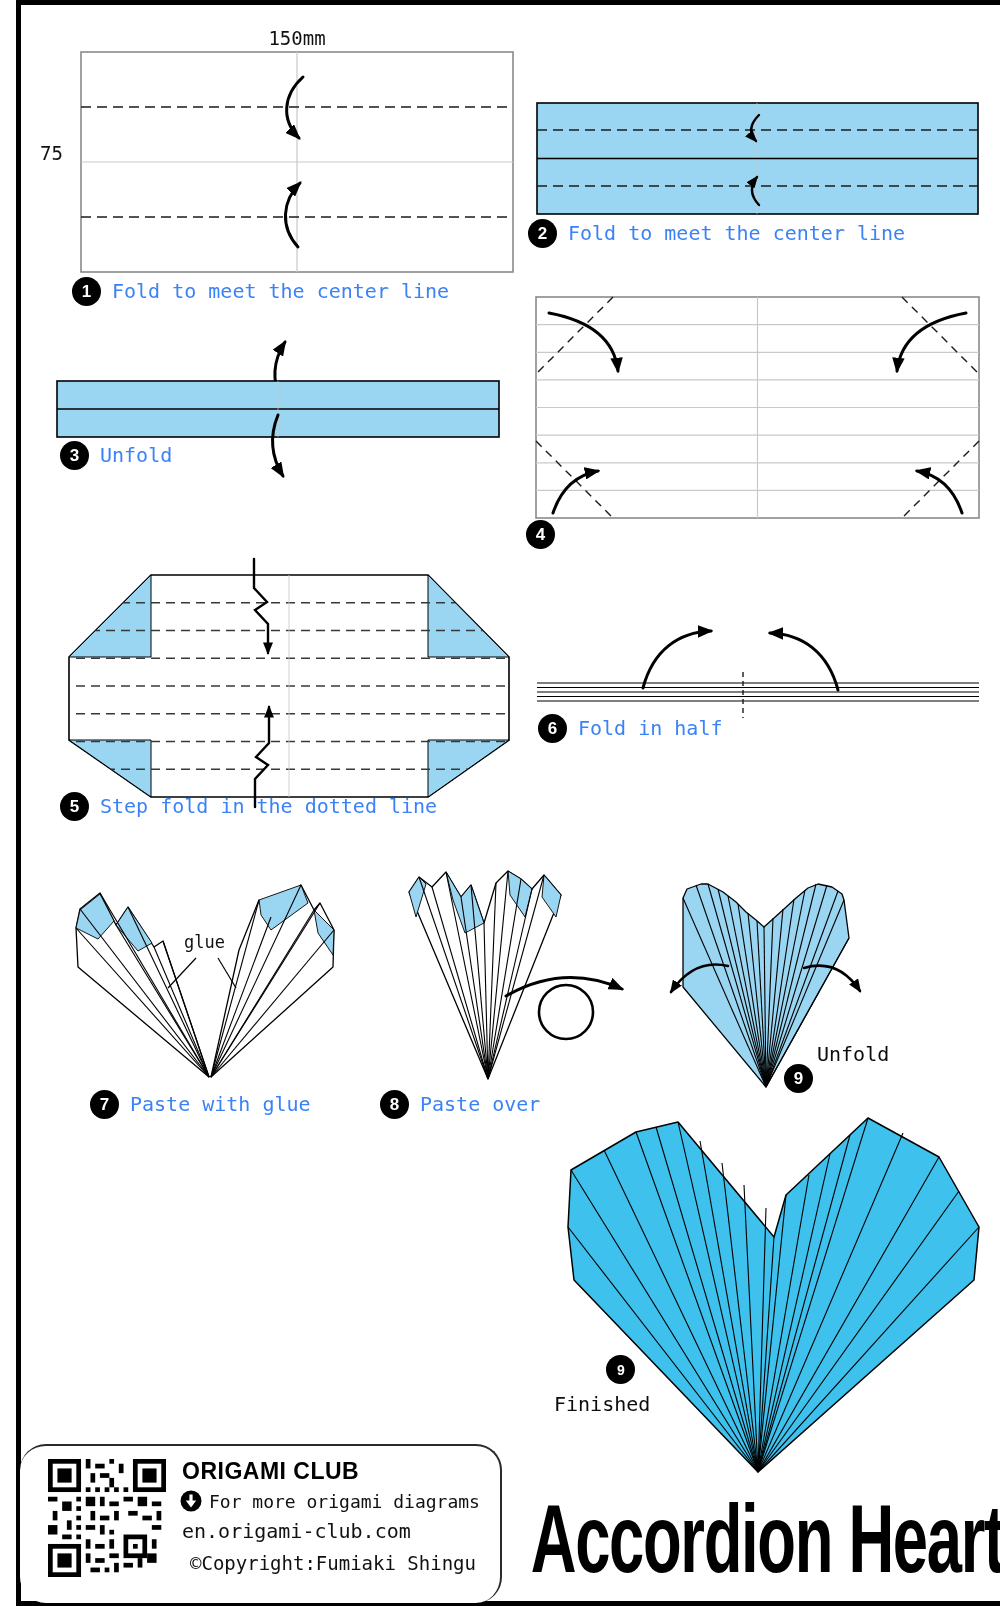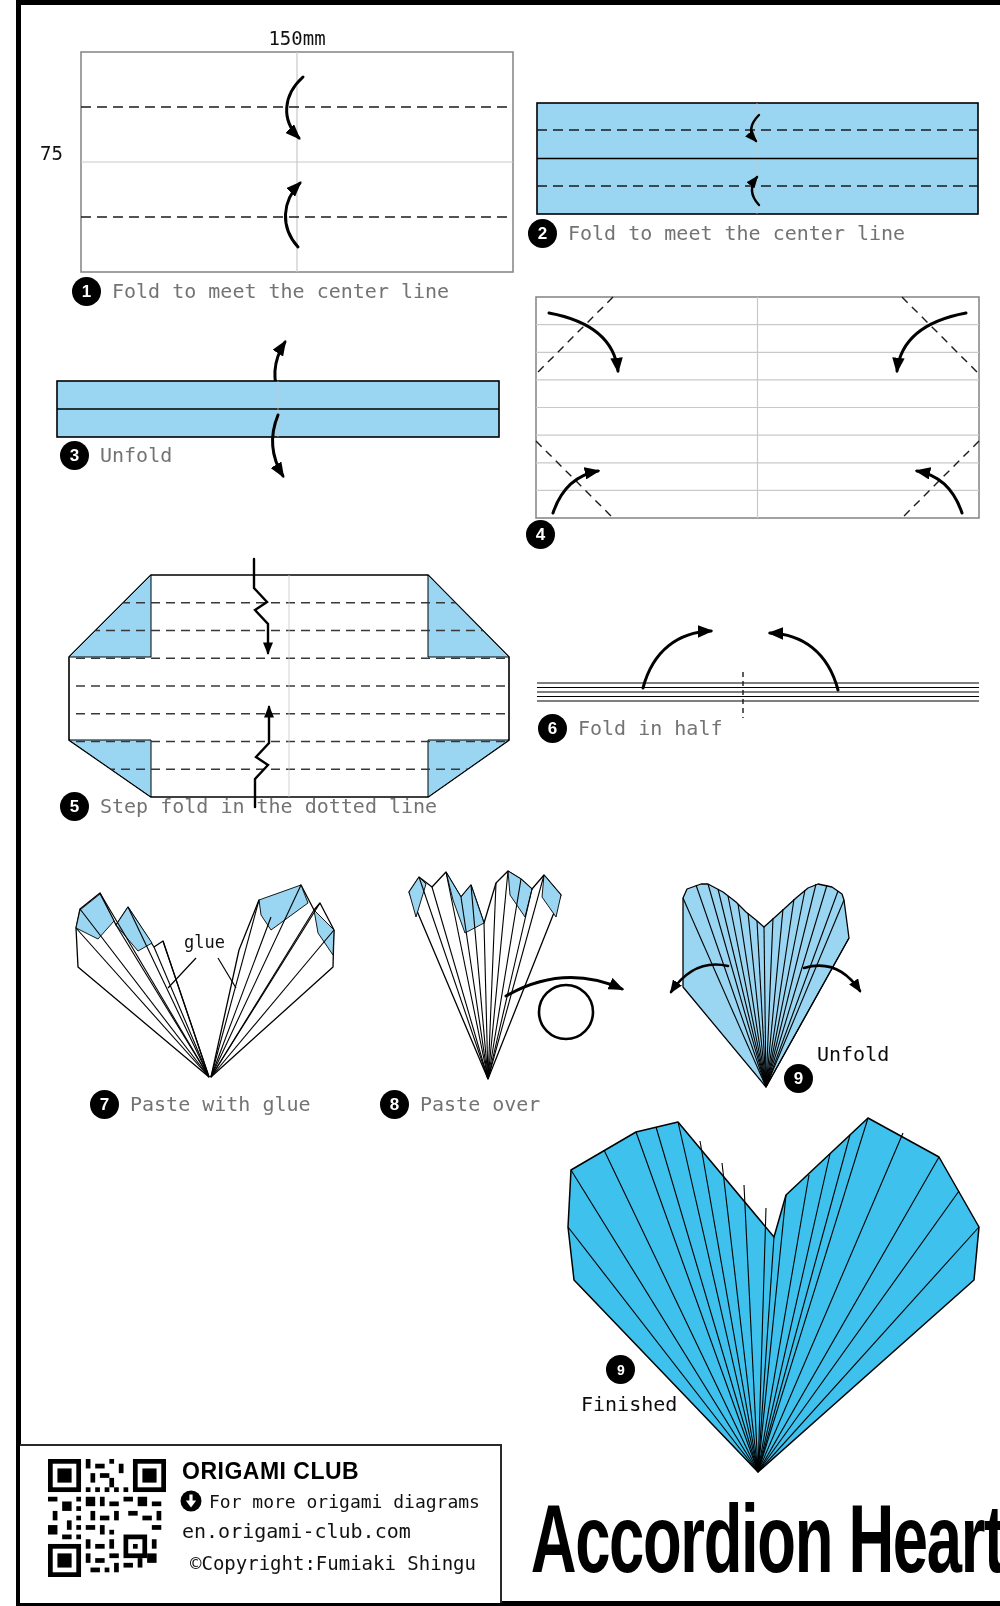--- a/index.html
+++ b/index.html
@@ -5,37 +5,37 @@
   html,body{margin:0;padding:0;background:#fff;}
   .page{position:relative;width:1000px;height:1606px;background:#fff;overflow:hidden;
         box-shadow:inset 0 0 0 5px #000;font-family:"DejaVu Sans Mono",monospace;margin-left:16px;}
   .fig{position:absolute;}
   .steprow{position:absolute;display:flex;align-items:center;gap:11px;}
   .badge{width:29px;height:29px;border-radius:50%;background:#000;color:#fff;flex:0 0 29px;
          display:flex;align-items:center;justify-content:center;
          font:bold 17px "Liberation Sans",sans-serif;}
   .badge.abs{position:absolute;}
   .badge.b10{font-size:14px;letter-spacing:-1px;}
-  .steptext{font:20px/29px "DejaVu Sans Mono",monospace;color:#737373;white-space:pre;}
+  .steptext{font:20px/29px "DejaVu Sans Mono",monospace;color:#3b82f6;white-space:pre;}
   .lbl{position:absolute;font:20px/24px "DejaVu Sans Mono",monospace;color:#0c0c0c;white-space:pre;}
   .dimlabel{position:absolute;font:19px/22px "DejaVu Sans Mono",monospace;color:#111;white-space:pre;}
   .glue{position:absolute;font:17px/20px "DejaVu Sans Mono",monospace;color:#111;}
   
   .dash{stroke:#1b1b1b;stroke-width:1.5;stroke-dasharray:10 6;fill:none;}
   .dashg{stroke:#383838;stroke-width:1.4;stroke-dasharray:9 6;fill:none;}
   .diag{stroke:#1b1b1b;stroke-width:1.4;stroke-dasharray:8 6;fill:none;}
   .guide{stroke:var(--guide-gray,#c9c9c9);stroke-width:1.2;}
   .arrow{stroke:#000;fill:none;marker-end:url(#ah);stroke-linecap:round;}
   .thin{stroke:#000;stroke-width:1.2;}
   .paperL{fill:var(--paper-light-blue,#9ad5f1);}
   .paperB{fill:var(--paper-bright-blue,#3fc1ee);}
   .pleat{stroke:#000;stroke-width:1.1;fill:none;}
   
   .footerbox{position:absolute;left:4px;top:1444px;width:480px;height:157px;background:#fff;
-             border-top:2px solid #2a2a2a;border-right:2px solid #2a2a2a;}
+             border-top:2px solid #2a2a2a;border-right:2px solid #2a2a2a;border-radius:26px;}
   .brand{position:absolute;left:162px;top:12px;font:bold 23px "Liberation Sans",sans-serif;
          letter-spacing:.5px;color:#000;}
   .tagrow{position:absolute;left:160px;top:44px;display:flex;align-items:center;gap:7px;justify-content:center;}
   .tagtext{font:18px "DejaVu Sans Mono",monospace;color:#111;white-space:pre;}
   .url{position:absolute;left:162px;top:73px;font:20px "DejaVu Sans Mono",monospace;color:#111;}
   .copy{position:absolute;left:170px;top:106px;font:19px "DejaVu Sans Mono",monospace;color:#111;}
   .title{position:absolute;right:12px;top:1490px;font:bold 96px/1.02 "Liberation Sans",sans-serif;
          letter-spacing:-2px;color:#000;white-space:nowrap;transform:scaleX(.66);
          transform-origin:100% 50%;}
 </style>
@@ -286,21 +286,21 @@
         <line x1="212" y1="382" x2="284" y2="64"></line>
       <line x1="212" y1="382" x2="304" y2="45"></line>
         <line x1="212" y1="382" x2="322" y2="28"></line>
       <line x1="212" y1="382" x2="357" y2="43"></line>
         <line x1="212" y1="382" x2="393" y2="67"></line>
       <line x1="212" y1="382" x2="413" y2="101"></line>
         <line x1="212" y1="382" x2="433" y2="137"></line>
     </g>
   </svg>
   <span class="badge abs b10" style="left:590px;top:1355px">9</span>
-  <span class="lbl" style="left:565px;top:1392px">Finished</span>
+  <span class="lbl" style="left:538px;top:1392px">Finished</span>
 
   <div class="footerbox">
     <svg style="position:absolute;left:28px;top:13px" width="118" height="118" viewBox="0 0 25 25">
       <g fill="#000">
         <rect x="0" y="0" width="7" height="7"></rect>
           <rect x="18" y="0" width="7" height="7"></rect>
         <rect x="0" y="18" width="7" height="7"></rect>
         <rect x="16" y="16" width="5" height="5"></rect>
       </g>
       <g fill="#fff">

